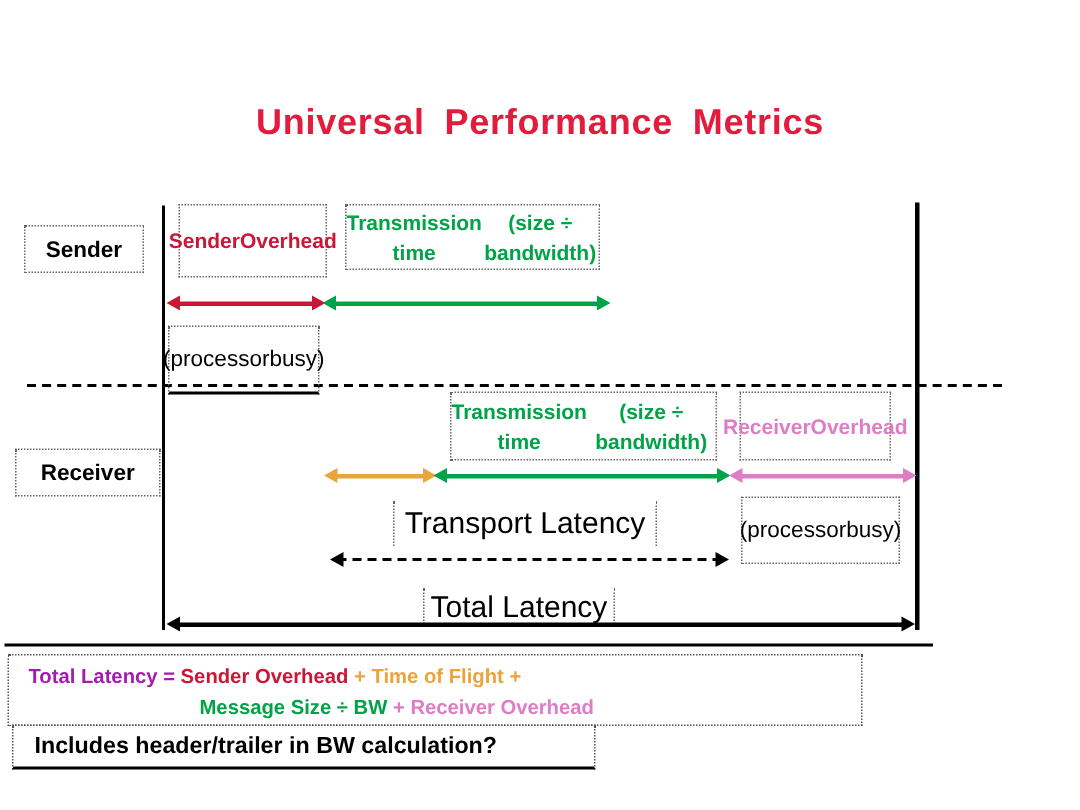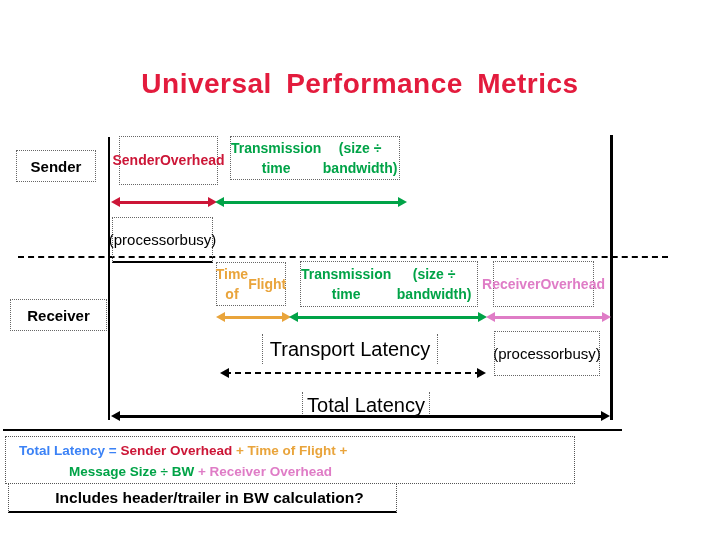--- a/index.html
+++ b/index.html
@@ -2,21 +2,21 @@
 <html><head>
 <meta charset="utf-8">
 <style>
   html,body { margin:0; padding:0; background:#fff; }
   .slide {
     position:relative; width:720px; height:540px; background:#ffffff;
     font-family:"Liberation Sans", sans-serif; overflow:hidden;
   }
   .title {
     position:absolute; left:0; right:0; top:68px; text-align:center;
-    font-size:28px; font-weight:bold; letter-spacing:.5px; word-spacing:6px;
+    font-size:24px; font-weight:bold; letter-spacing:.5px; word-spacing:6px;
   }
   .vline { position:absolute; background:#000; }
   .hline { position:absolute; background:#000; }
   .dashline { position:absolute; height:0; border-top:2px dashed #000; }
   .box {
     position:absolute; border:1px dotted #666; box-sizing:border-box;
     display:flex; flex-direction:row; justify-content:center; align-items:center;
     text-align:center; color:#000; background:transparent;
   }
   .lr-only { border-top:none; border-bottom:none; }
@@ -33,26 +33,26 @@
                border-right:9px solid currentColor; }
   .arrow .hr { position:absolute; right:0; top:1px; width:0; height:0;
                border-top:5.5px solid transparent; border-bottom:5.5px solid transparent;
                border-left:9px solid currentColor; }
   .formula-box {
     position:absolute; left:5px; top:436px; width:570px; height:48px;
     border:1px dotted #555; box-sizing:border-box;
     font-size:13.5px; font-weight:bold; line-height:21px; padding:3px 0 0 13px;
     white-space:nowrap;
   }
-  .formula-line2 { margin-left:50px; }
+  .formula-line2 { margin-left:114px; }
   .footnote-box {
     position:absolute; left:8px; top:483px; width:389px; height:30px;
     border:1px dotted #555; border-bottom:2px solid #000; box-sizing:border-box;
     display:flex; align-items:center; padding-left:14px;
-    font-size:15.5px; font-weight:bold; color:#000;justify-content:center;
+    font-size:15.5px; font-weight:bold; color:#000;
   }
 </style>
 </head>
 <body>
 
 <div class="slide">
 
   <div class="title" style="color: rgb(227, 27, 61);">Universal Performance Metrics</div>
 
   <div class="vline" style="left:108px; top:137px; width:2px; height:283px;"></div>
@@ -82,24 +82,20 @@
     <span class="hl"></span>
     <span class="shaft"></span>
     <span class="hr"></span>
   </div>
 
   <div class="box n14" style="left:112px; top:217px; width:101px; height:46px; border-bottom:2px solid #000;">
     <span>(processor</span>
     <span>busy)</span>
   </div>
 
-  <div class="box b14" style="left: 216px; top: 262px; width: 70px; height: 44px; color: rgb(233, 164, 59);">
-    <span>Time of</span>
-    <span>Flight</span>
-  </div>
 
   <div class="box b14" style="left: 300px; top: 261px; width: 178px; height: 46px; color: rgb(0, 163, 71);">
     <span>Transmission time</span>
     <span>(size ÷ bandwidth)</span>
   </div>
 
   <div class="box b14" style="left: 493px; top: 261px; width: 101px; height: 46px; color: rgb(223, 124, 198);">
     <span>Receiver</span>
     <span>Overhead</span>
   </div>
@@ -131,33 +127,33 @@
 
   <div class="box b16 lr-only" style="left:262px; top:334px; width:176px; height:30px;">
     <span>Transport Latency</span>
   </div>
   <div class="arrow" style="left:220px; top:367px; width:266px; color:#000;">
     <span class="hl"></span>
     <span class="shaft dash"></span>
     <span class="hr"></span>
   </div>
 
-  <div class="box b16 lr-only" style="left:302px; top:392px; width:128px; height:26px;">
+  <div class="box b16 lr-only" style="left:282px; top:392px; width:128px; height:26px;">
     <span>Total Latency</span>
   </div>
   <div class="arrow" style="left:111px; top:410px; width:499px; color:#000;">
     <span class="hl"></span>
     <span class="shaft"></span>
     <span class="hr"></span>
   </div>
 
   <div class="hline" style="left:3px; top:429px; width:619px; height:2px;"></div>
 
   <div class="formula-box">
-    <div><span style="color: #3b82f6;">Total Latency = </span><span style="color: rgb(204, 22, 55);">Sender Overhead</span><span style="color: rgb(233, 164, 59); margin-top: 11px;"> + Time of Flight +</span></div>
+    <div><span style="color: #a21caf;">Total Latency = </span><span style="color: rgb(204, 22, 55);">Sender Overhead</span><span style="color: rgb(233, 164, 59); margin-top: 11px;"> + Time of Flight +</span></div>
     <div class="formula-line2"><span style="color: rgb(0, 163, 71);">Message Size ÷ BW </span><span style="color: rgb(223, 124, 198);">+ Receiver Overhead</span></div>
   </div>
 
   <div class="footnote-box">
     <span>Includes header/trailer in BW calculation?</span>
   </div>
 
 </div>
 
 </body></html>

